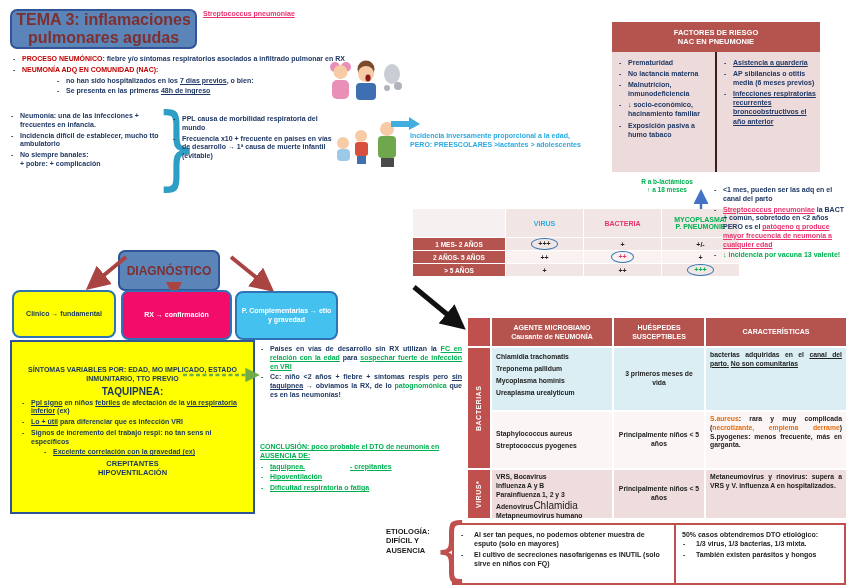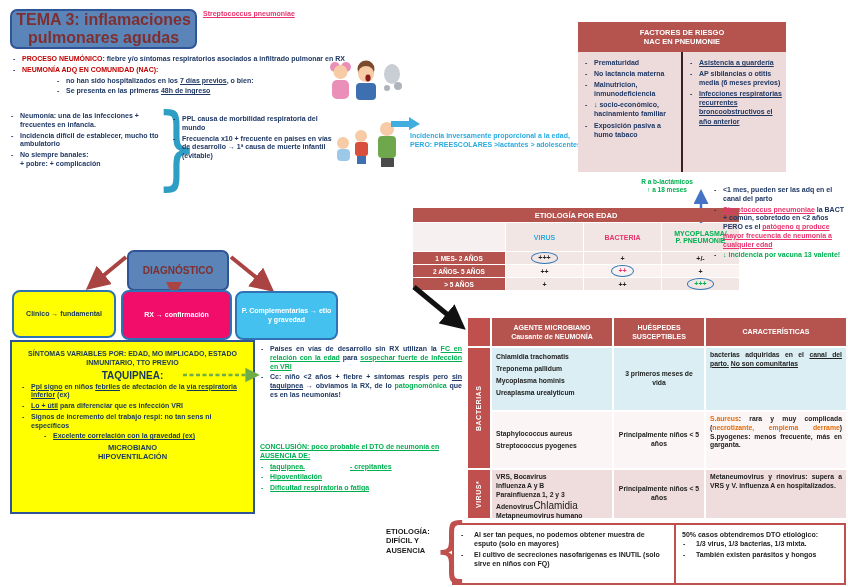--- a/index.html
+++ b/index.html
@@ -92,65 +92,65 @@
     <circle cx="54" cy="13" r="7" fill="#F6CBA6"></circle>
       <rect x="45" y="20" width="18" height="22" rx="4" fill="#6FA84C"></rect>
     <rect x="48" y="42" width="13" height="9" fill="#4A4A4A"></rect>
   </svg>
   <svg class="abs" style="left:391px;top:115px" width="30" height="17">
     <rect x="0" y="6" width="18" height="6" fill="#41AEDF"></rect>
       <polygon points="18,2 29,9 18,15" fill="#41AEDF"></polygon>
   </svg>
   <div class="abs t7 lblue" style="left:410px;top:132px;width:180px">Incidencia inversamente proporcional a la edad, PERO: PREESCOLARES &gt;lactantes &gt; adolescentes</div>
 
-  <div class="abs" style="left:578px;top:22px;width:208px">
+  <div class="abs" style="left:612px;top:22px;width:208px">
     <div class="hdr ctr" style="height:30px;font-size:7.5px;flex-direction:column">
       <div>FACTORES DE RIESGO</div>
       <div>NAC EN PNEUMONIE</div>
     </div>
     <div style="background:#EDDBDB;display:flex;height:120px;font-size:7px;line-height:1.3">
       <div style="width:50%;padding:6px 4px 0 6px">
         <div class="li">Prematuridad</div>
         <div class="li">No lactancia materna</div>
         <div class="li">Malnutricion, inmunodeficiencia</div>
         <div class="li">↓ socio-económico, hacinamiento familiar</div>
         <div class="li">Exposición pasiva a humo tabaco</div>
       </div>
       <div style="width:50%;padding:6px 4px 0 6px;border-left:2px solid #3B1F1F">
         <div class="li"><span class="u">Asistencia a guardería</span></div>
         <div class="li"><span>AP sibilancias o otitis media (6 meses previos)</span></div>
         <div class="li"><span class="u">Infecciones respiratorias recurrentes broncoobstructivos el año anterior</span></div>
       </div>
     </div>
   </div>
 
-  <div class="abs bluebox" style="left:127px;top:250px;width:98px;height:37px;font-size:10px">DIAGNÓSTICO</div>
+  <div class="abs bluebox" style="left:118px;top:250px;width:98px;height:37px;font-size:12px">DIAGNÓSTICO</div>
   <svg class="abs" style="left:80px;top:253px" width="52" height="42">
       <line x1="46" y1="4" x2="12" y2="32" stroke="#A94442" stroke-width="4" marker-end="url(#mRed)"></line>
     </svg>
   <svg class="abs" style="left:163px;top:282px" width="22" height="16">
       <line x1="11" y1="1" x2="11" y2="8" stroke="#A94442" stroke-width="4" marker-end="url(#mRed)"></line>
     </svg>
   <svg class="abs" style="left:226px;top:253px" width="58" height="44">
       <line x1="5" y1="4" x2="42" y2="34" stroke="#A94442" stroke-width="4" marker-end="url(#mRed)"></line>
     </svg>
   <div class="abs node t7" style="left:12px;top:290px;width:96px;height:40px;background:#FFFF00;color:#17365D">Clínico → fundamental</div>
   <div class="abs node t7" style="left:121px;top:290px;width:103px;height:42px;background:#F20D6B;color:#fff">RX → confirmación</div>
   <div class="abs node t7" style="left:235px;top:291px;width:95px;height:41px;background:#45C1F0;color:#fff">P. Complementarias → etio y gravedad</div>
 
-  <div class="abs" style="left:10px;top:340px;width:245px;height:174px;background:#FFFF00;border:2.5px solid #2F5597;padding:8px 9px;box-sizing:border-box;color:#17365D">
+  <div class="abs" style="left:10px;top:340px;width:245px;height:174px;background:#FFFF00;border:2.5px solid #2F5597;padding:24px 9px;box-sizing:border-box;color:#17365D">
     <div class="t7" style="text-align:center">SÍNTOMAS VARIABLES POR: EDAD, MO IMPLICADO, ESTADO INMUNITARIO, TTO PREVIO</div>
     <div style="text-align:center;font-size:10px;margin:2px 0">TAQUIPNEA:</div>
     <div class="t7">
       <div class="li"><span class="u">Ppl signo</span><span> en niños </span><span class="u">febriles</span><span> de afectación de la </span><span class="u">vía respiratoria inferior</span><span> (ex)</span></div>
       <div class="li"><span class="u">Lo + útil</span><span> para diferenciar que es infección VRI</span></div>
       <div class="li"><span>Signos de incremento del trabajo respi: no tan sens ni específicos</span></div>
       <div class="li" style="margin-left:22px"><span class="u">Excelente correlación con la gravedad (ex)</span></div>
     </div>
-    <div class="t75" style="text-align:center">MICROBIANO</div>
+    <div class="t75" style="text-align:center">CREPITANTES</div>
     <div class="t75" style="text-align:center">HIPOVENTILACIÓN</div>
   </div>
   <svg class="abs" style="left:181px;top:368px" width="86" height="15">
       <line x1="2" y1="7" x2="74" y2="7" stroke="#70AD47" stroke-width="2.4" stroke-dasharray="4 2.5" marker-end="url(#mGreen)"></line>
     </svg>
 
   <div class="abs t7" style="left:260px;top:345px;width:202px">
     <div class="li just"><span>Países en vías de desarrollo sin RX utilizan la </span><span class="green u">FC en relación con la edad</span><span> para </span><span class="green u">sospechar fuerte de infección en VRI</span></div>
     <div class="li just"><span>Cc: niño &lt;2 años + fiebre + síntomas respis pero </span><span class="u">sin taquipnea</span><span> → obviamos la RX, de lo </span><span class="green">patognomónica</span><span> que es en las neumonías!</span></div>
   </div>
@@ -166,21 +166,20 @@
 
   <div class="abs t65 green" style="left:627px;top:178px;width:80px;text-align:center">
     <div>R a b-lactámicos</div>
     <div>↑ a 18 meses</div>
   </div>
   <svg class="abs" style="left:692px;top:186px" width="18" height="50">
       <line x1="9" y1="46" x2="9" y2="8" stroke="#4472C4" stroke-width="2.5" marker-end="url(#mBlue)"></line>
     </svg>
 
   <div class="abs" style="left:413px;top:208px;width:326px">
-    <div class="hdr ctr" style="height:14px;font-size:7.5px">ETIOLOGÍA POR EDAD</div>
     <div style="display:grid;grid-template-columns:92px 77px 77px 77px;grid-template-rows:28px 12px 12px 12px;gap:1px;background:#fff;margin-top:1px;font-size:7px">
       <div style="background:#F7F0F0"></div>
       <div class="ctr lblue" style="background:#F2E6E5">VIRUS</div>
       <div class="ctr pink" style="background:#F2E6E5">BACTERIA</div>
       <div class="ctr green" style="background:#F2E6E5;flex-direction:column">
         <div>MYCOPLASMA/</div>
         <div>P. PNEUMONIE</div>
       </div>
 
       <div class="hdr ctr" style="font-size:6.5px">1 MES- 2 AÑOS</div>

